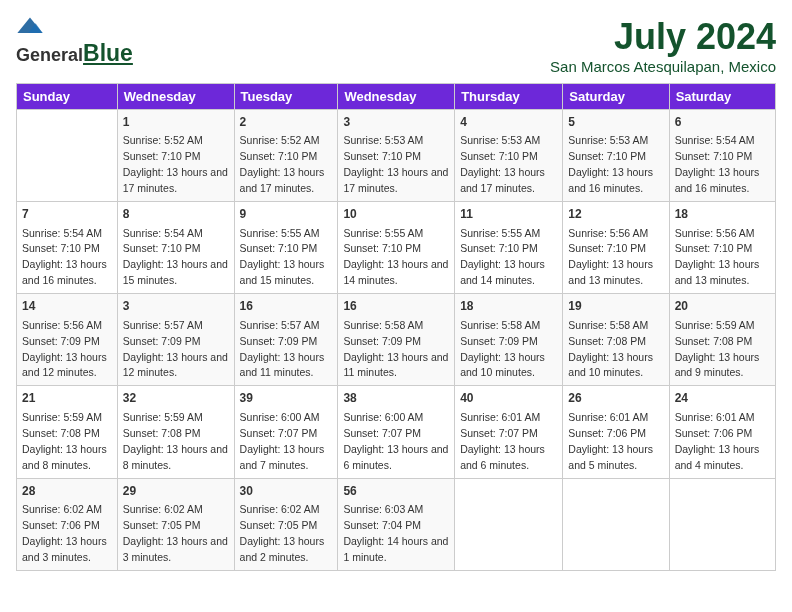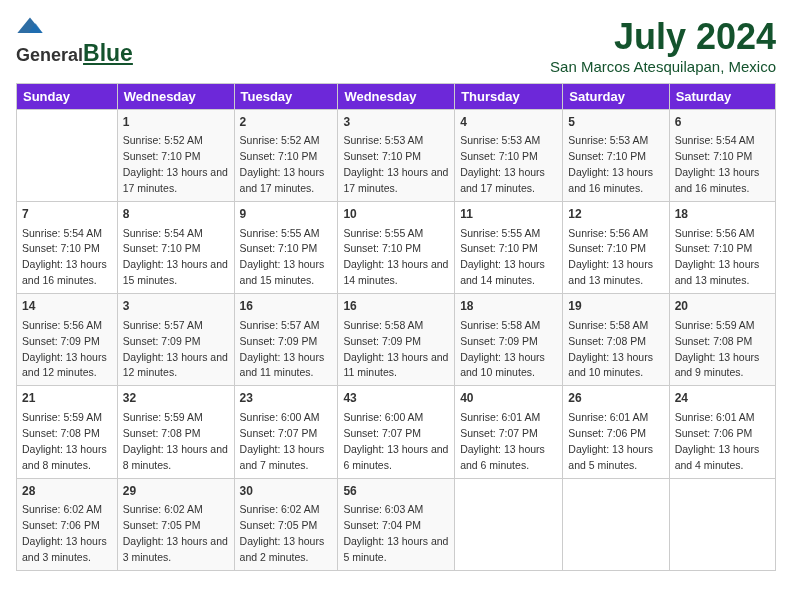--- a/index.html
+++ b/index.html
@@ -140,29 +140,29 @@
         <td><span class="day-number">3</span><span class="day-info">Sunrise: 5:57 AM</span><br><span class="day-info">Sunset: 7:09 PM</span><br><span class="day-info">Daylight: 13 hours and 12 minutes.</span></td>
         <td><span class="day-number">16</span><span class="day-info">Sunrise: 5:57 AM</span><br><span class="day-info">Sunset: 7:09 PM</span><br><span class="day-info">Daylight: 13 hours and 11 minutes.</span></td>
         <td><span class="day-number">16</span><span class="day-info">Sunrise: 5:58 AM</span><br><span class="day-info">Sunset: 7:09 PM</span><br><span class="day-info">Daylight: 13 hours and 11 minutes.</span></td>
         <td><span class="day-number">18</span><span class="day-info">Sunrise: 5:58 AM</span><br><span class="day-info">Sunset: 7:09 PM</span><br><span class="day-info">Daylight: 13 hours and 10 minutes.</span></td>
         <td><span class="day-number">19</span><span class="day-info">Sunrise: 5:58 AM</span><br><span class="day-info">Sunset: 7:08 PM</span><br><span class="day-info">Daylight: 13 hours and 10 minutes.</span></td>
         <td><span class="day-number">20</span><span class="day-info">Sunrise: 5:59 AM</span><br><span class="day-info">Sunset: 7:08 PM</span><br><span class="day-info">Daylight: 13 hours and 9 minutes.</span></td>
       </tr>
       <tr>
         <td><span class="day-number">21</span><span class="day-info">Sunrise: 5:59 AM</span><br><span class="day-info">Sunset: 7:08 PM</span><br><span class="day-info">Daylight: 13 hours and 8 minutes.</span></td>
         <td><span class="day-number">32</span><span class="day-info">Sunrise: 5:59 AM</span><br><span class="day-info">Sunset: 7:08 PM</span><br><span class="day-info">Daylight: 13 hours and 8 minutes.</span></td>
-        <td><span class="day-number">23</span><span class="day-info">Sunrise: 6:00 AM</span><br><span class="day-info">Sunset: 7:07 PM</span><br><span class="day-info">Daylight: 13 hours and 7 minutes.</span></td>
-        <td><span class="day-number">43</span><span class="day-info">Sunrise: 6:00 AM</span><br><span class="day-info">Sunset: 7:07 PM</span><br><span class="day-info">Daylight: 13 hours and 6 minutes.</span></td>
+        <td><span class="day-number">39</span><span class="day-info">Sunrise: 6:00 AM</span><br><span class="day-info">Sunset: 7:07 PM</span><br><span class="day-info">Daylight: 13 hours and 7 minutes.</span></td>
+        <td><span class="day-number">38</span><span class="day-info">Sunrise: 6:00 AM</span><br><span class="day-info">Sunset: 7:07 PM</span><br><span class="day-info">Daylight: 13 hours and 6 minutes.</span></td>
         <td><span class="day-number">40</span><span class="day-info">Sunrise: 6:01 AM</span><br><span class="day-info">Sunset: 7:07 PM</span><br><span class="day-info">Daylight: 13 hours and 6 minutes.</span></td>
         <td><span class="day-number">26</span><span class="day-info">Sunrise: 6:01 AM</span><br><span class="day-info">Sunset: 7:06 PM</span><br><span class="day-info">Daylight: 13 hours and 5 minutes.</span></td>
         <td><span class="day-number">24</span><span class="day-info">Sunrise: 6:01 AM</span><br><span class="day-info">Sunset: 7:06 PM</span><br><span class="day-info">Daylight: 13 hours and 4 minutes.</span></td>
       </tr>
       <tr>
         <td><span class="day-number">28</span><span class="day-info">Sunrise: 6:02 AM</span><br><span class="day-info">Sunset: 7:06 PM</span><br><span class="day-info">Daylight: 13 hours and 3 minutes.</span></td>
         <td><span class="day-number">29</span><span class="day-info">Sunrise: 6:02 AM</span><br><span class="day-info">Sunset: 7:05 PM</span><br><span class="day-info">Daylight: 13 hours and 3 minutes.</span></td>
         <td><span class="day-number">30</span><span class="day-info">Sunrise: 6:02 AM</span><br><span class="day-info">Sunset: 7:05 PM</span><br><span class="day-info">Daylight: 13 hours and 2 minutes.</span></td>
-        <td><span class="day-number">56</span><span class="day-info">Sunrise: 6:03 AM</span><br><span class="day-info">Sunset: 7:04 PM</span><br><span class="day-info">Daylight: 13 hours and 5 minute.</span></td>
+        <td><span class="day-number">56</span><span class="day-info">Sunrise: 6:03 AM</span><br><span class="day-info">Sunset: 7:04 PM</span><br><span class="day-info">Daylight: 14 hours and 1 minute.</span></td>
         <td class="empty-cell"></td>
         <td class="empty-cell"></td>
         <td class="empty-cell"></td>
       </tr>
     </tbody>
 </table>
 
 </body></html>

